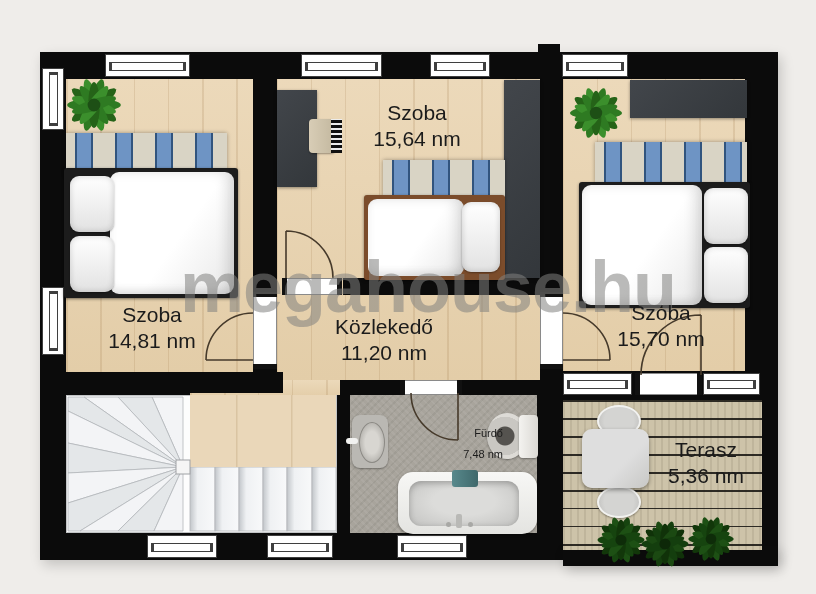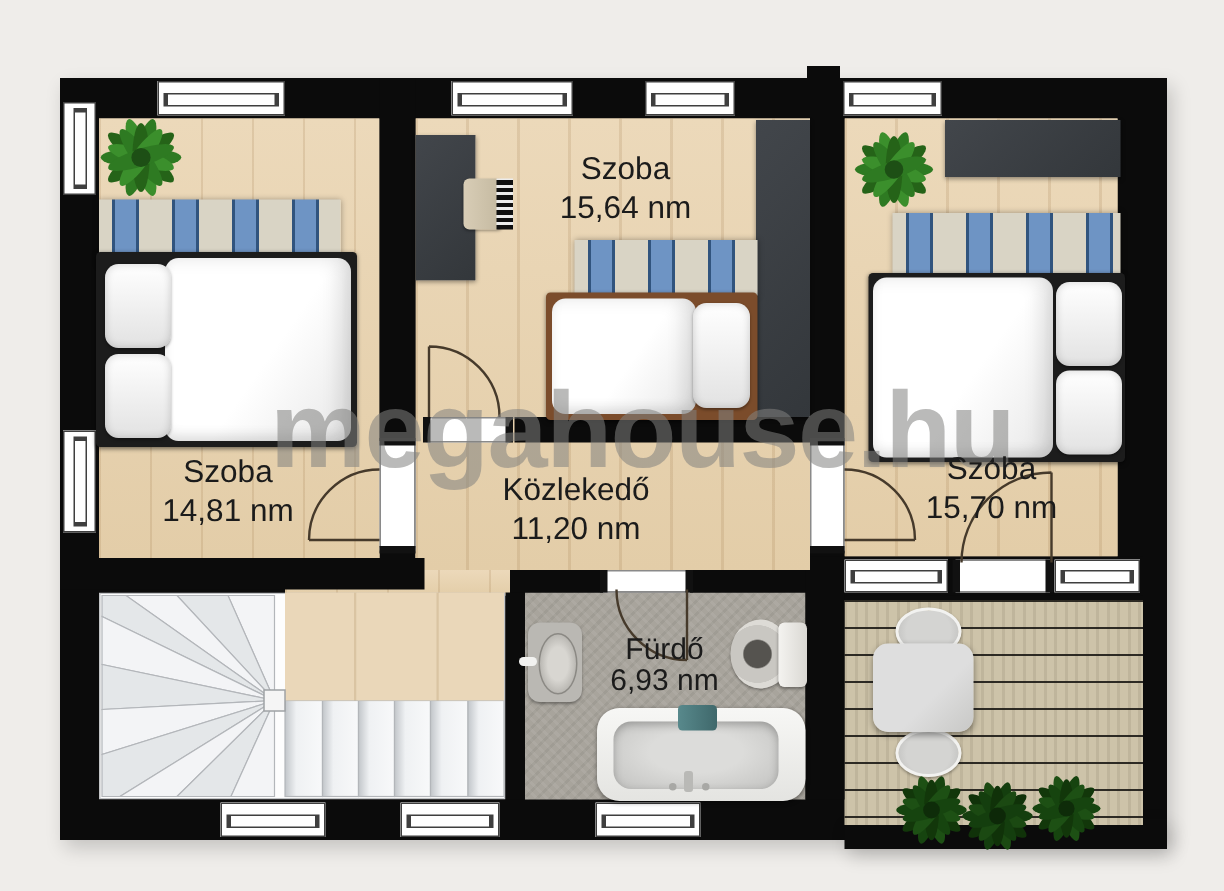--- a/index.html
+++ b/index.html
@@ -34,21 +34,21 @@
   .bedframe{background:#1c1c1c;border-radius:3px;box-shadow:0 1px 3px rgba(0,0,0,.5);}
   .bedframe.brown{background:#7b4c2b;}
   .duvet{background:linear-gradient(125deg,#ffffff 55%,#e7e7e7);border-radius:9px;
          box-shadow:inset -8px 0 12px rgba(0,0,0,.10),inset 0 -4px 8px rgba(0,0,0,.08);}
   .pillow{background:linear-gradient(180deg,#ffffff,#e2e2e2);border-radius:9px;
           box-shadow:inset 0 0 6px rgba(0,0,0,.18),0 1px 2px rgba(0,0,0,.35);}
   .svglayer{position:absolute;left:0;top:0;z-index:5;pointer-events:none;}
   .watermark{z-index:6;font-weight:700;font-size:72px;line-height:74px;letter-spacing:-1px;
              color:rgba(130,130,127,.55);white-space:nowrap;}
   .rlabel{z-index:7;text-align:center;color:#1b1b1b;font-size:21px;line-height:26px;}
-  .rlabel.small{font-size:20px;line-height:21px;}
+  .rlabel.small{font-size:11px;line-height:21px;text-align:right;}
   .chair-round{background:radial-gradient(circle at 50% 50%,#d4d4d2 60%,#bdbdbb);border:2px solid #f2f2f0;
                border-radius:50%;box-shadow:0 1px 2px rgba(0,0,0,.35);}
   .tick{background:repeating-linear-gradient(0deg,#101010 0 3px,#ececec 3px 5px);}
 </style>
 </head>
 <body>
 
 <div id="plan">
 
   <svg width="0" height="0" style="position:absolute">
@@ -246,18 +246,20 @@
   <div class="abs rlabel" style="left:571px;top:300px;width:180px;">
     <div>Szoba</div>
     <div>15,70 nm</div>
   </div>
   <div class="abs rlabel" style="left:284px;top:314px;width:200px;">
     <div>Közlekedő</div>
     <div>11,20 nm</div>
   </div>
   <div class="abs rlabel small" style="left:383px;top:423px;width:120px;">
     <div>Fürdő</div>
-    <div>6,93 nm</div>
+    <div>7,48 nm</div>
   </div>
   <div class="abs rlabel" style="left:641px;top:437px;width:130px;">
+    <div>Terasz</div>
+    <div>5,36 nm</div>
   </div>
 
 </div>
 
 </body></html>

